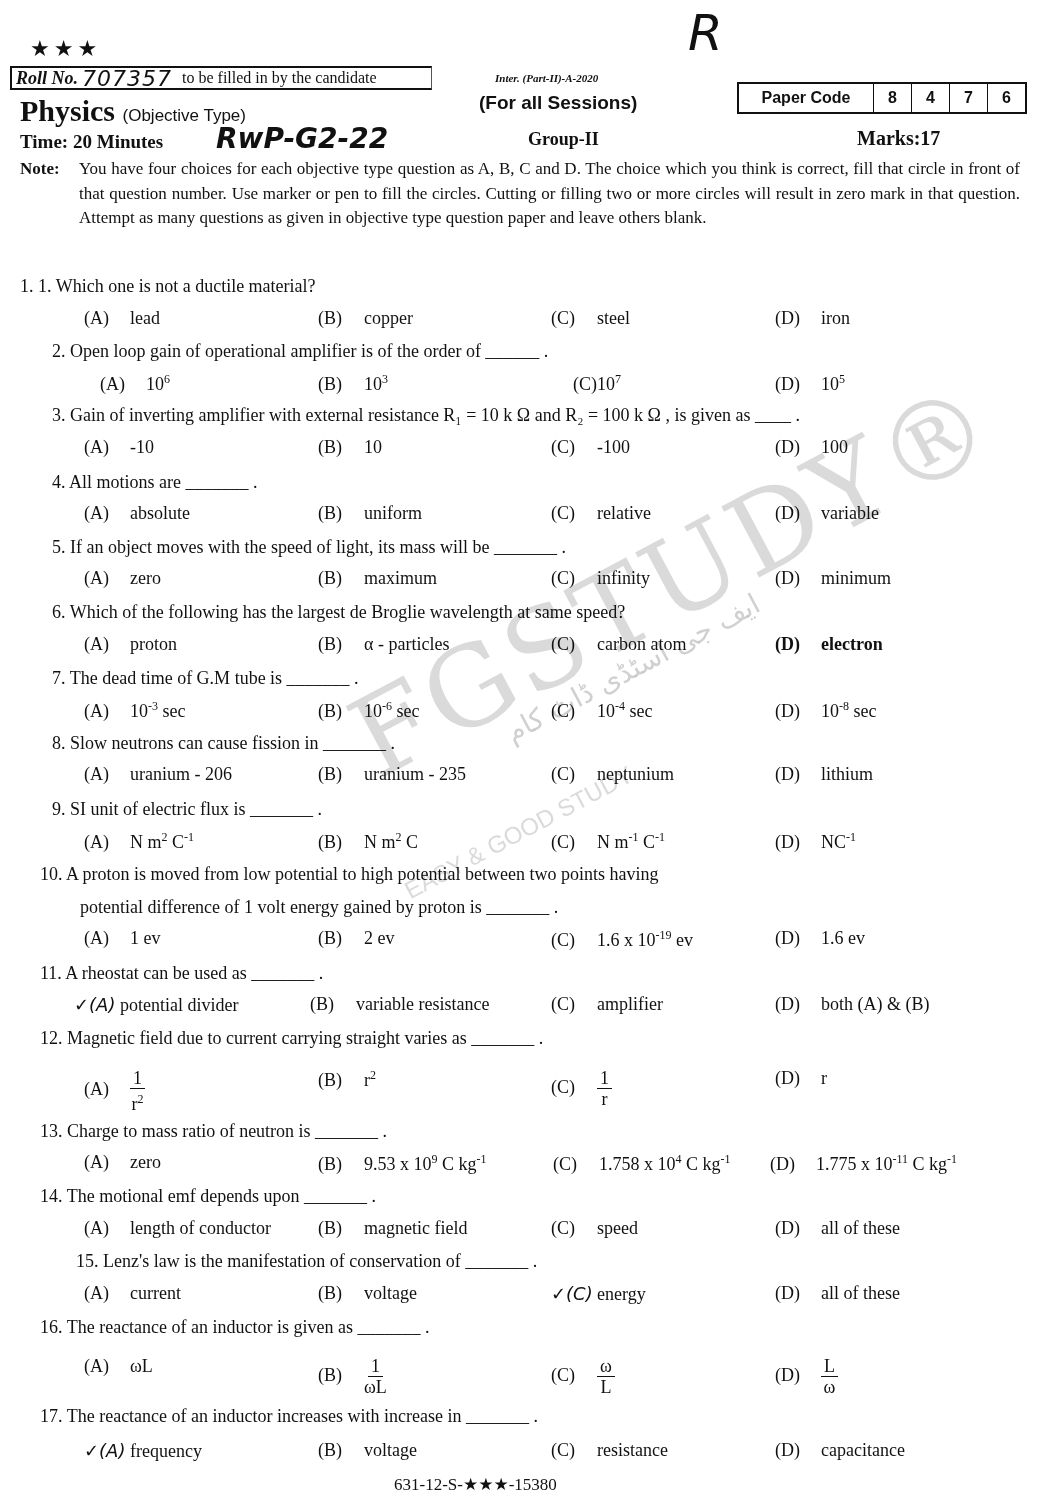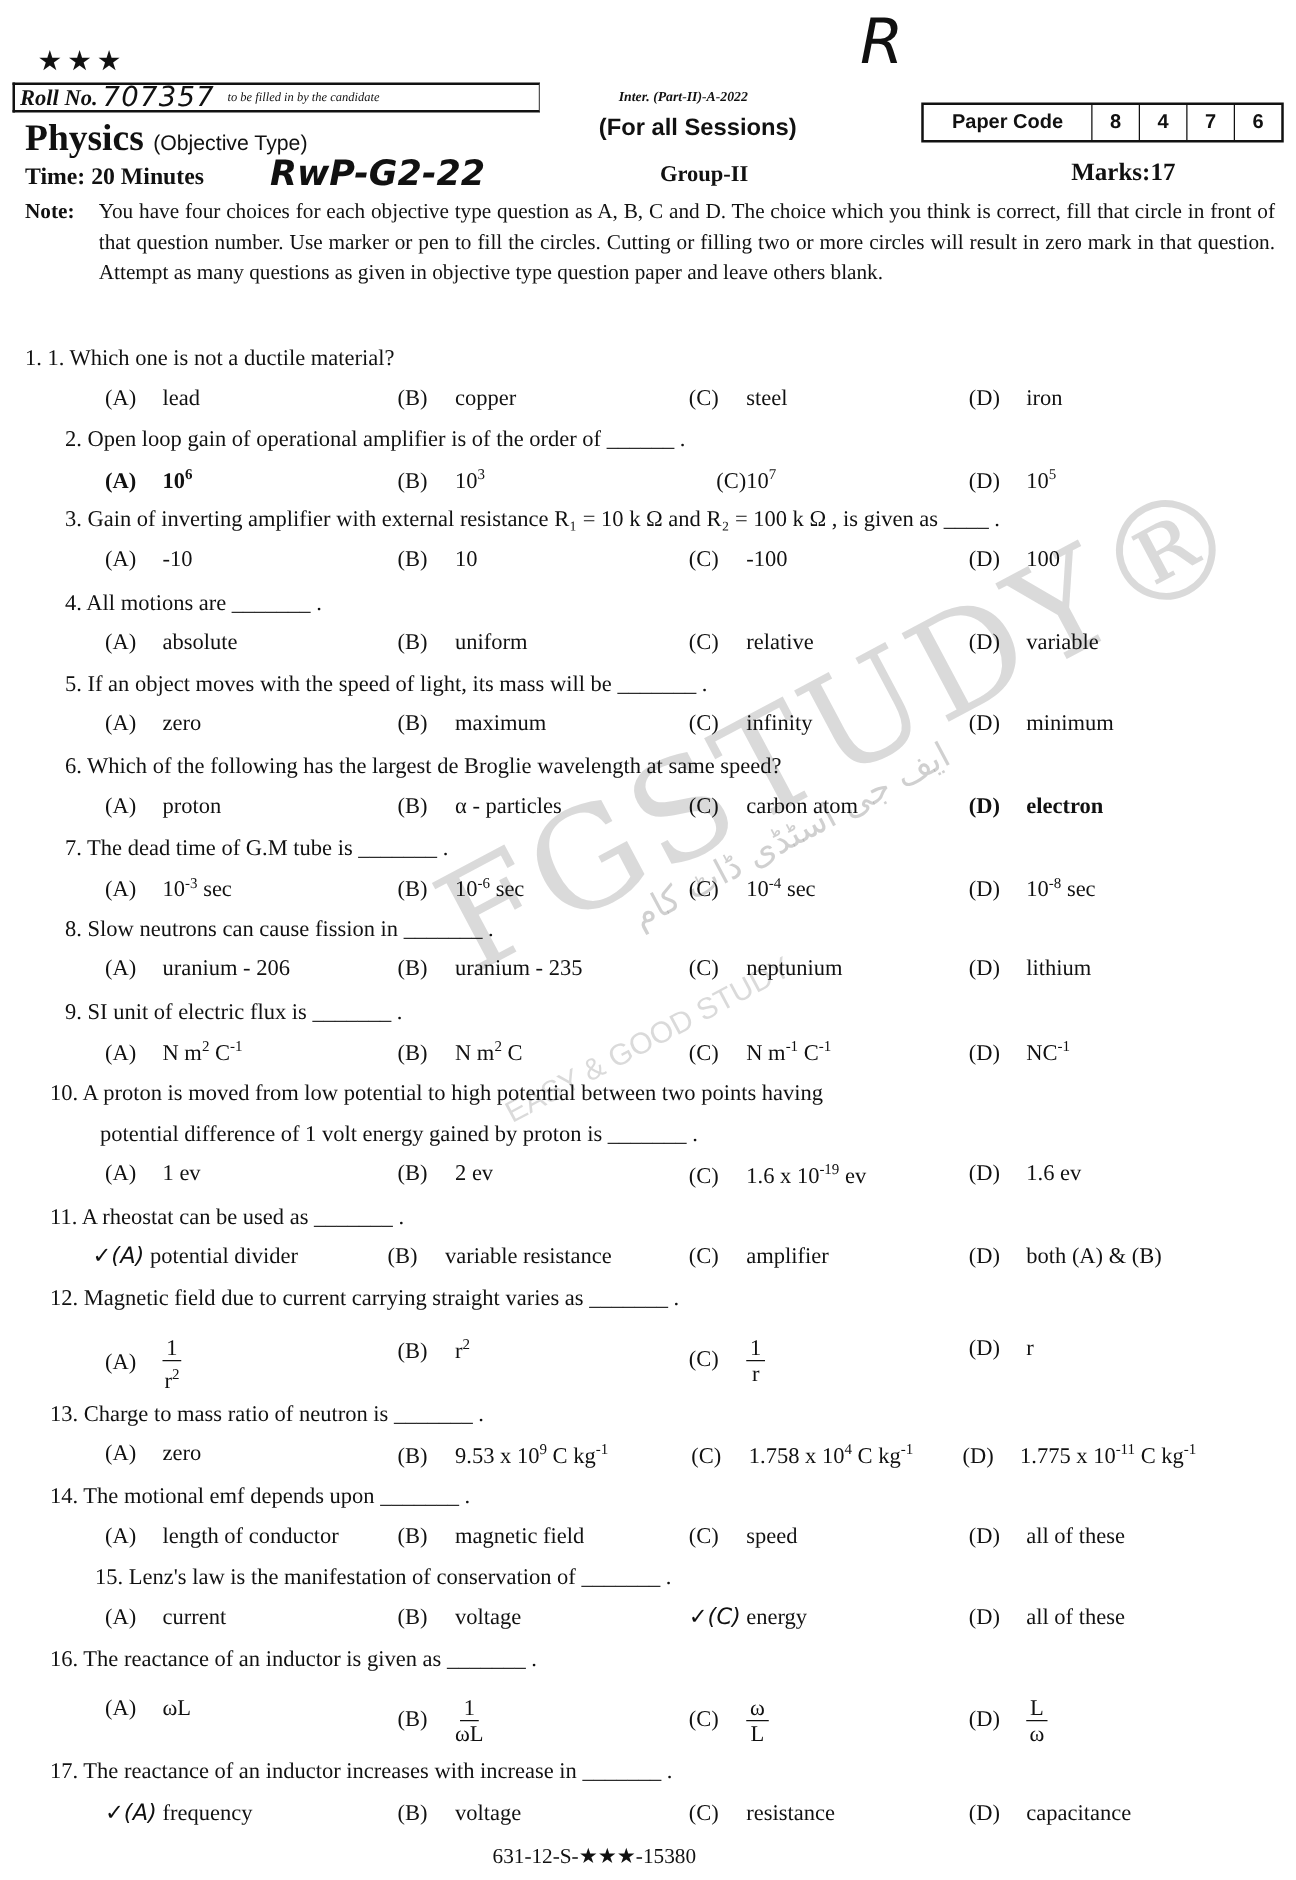--- a/index.html
+++ b/index.html
@@ -8,21 +8,21 @@
     font-family: "Liberation Serif", "DejaVu Serif", serif; color: #111;
   }
   .abs { position: absolute; }
   .stars-top { left: 30px; top: 36px; font-size: 22px; letter-spacing: 4px; }
   .rollbox {
     left: 10px; top: 66px; width: 422px; height: 24px; border: 2px solid #111;
     border-right: 1px solid #555; display: flex; align-items: center; padding-left: 4px; box-sizing: border-box;
   }
   .roll-label { font-weight: bold; font-style: italic; font-size: 18px; }
   .roll-value { font-family: "DejaVu Sans", sans-serif; font-size: 22px; font-style: italic; margin-left: 4px; letter-spacing: 1px; }
-  .roll-note { font-style: italic; font-size: 10px; margin-left: 10px; }
+  .roll-note { font-size: 16px; margin-left: 10px; }
   .subject { left: 20px; top: 94px; font-weight: bold; font-size: 30px; }
   .subject-type { font-size: 17px; font-weight: normal; font-family: "Liberation Sans", sans-serif; }
   .time { left: 20px; top: 131px; font-weight: bold; font-size: 19px; }
   .handwritten { left: 216px; top: 122px; font-family: "DejaVu Sans", sans-serif; font-weight: bold; font-style: italic; font-size: 28px; }
   .exam { left: 495px; top: 72px; font-style: italic; font-weight: bold; font-size: 11px; }
   .sessions { left: 479px; top: 92px; font-family: "Liberation Sans", sans-serif; font-weight: bold; font-size: 19px; }
   .group { left: 528px; top: 129px; font-weight: bold; font-size: 18px; }
   .marks { left: 857px; top: 127px; font-weight: bold; font-size: 20px; }
   .rmark { left: 688px; top: 4px; font-family: "DejaVu Sans", sans-serif; font-style: italic; font-size: 50px; font-weight: 200; }
   .codebox { left: 737px; top: 82px; height: 28px; display: flex; border: 2px solid #111; }
@@ -62,21 +62,21 @@
   <span class="roll-note">to be filled in by the candidate</span>
 </div>
 
 <div class="abs subject">
   <span>Physics</span>
   <span class="subject-type">(Objective Type)</span>
 </div>
 <div class="abs time">Time: 20 Minutes</div>
 <div class="abs handwritten">RwP-G2-22</div>
 
-<div class="abs exam">Inter. (Part-II)-A-2022</div>
+<div class="abs exam">Inter. (Part-II)-A-2020</div>
 <div class="abs sessions">(For all Sessions)</div>
 <div class="abs group">Group-II</div>
 <div class="abs marks">Marks:17</div>
 
 <div class="abs codebox">
   <div class="cell lbl">Paper Code</div>
   <div class="cell dg">8</div>
   <div class="cell dg">4</div>
   <div class="cell dg">7</div>
   <div class="cell dg">6</div>
@@ -87,21 +87,21 @@
   <div class="note-text">You have four choices for each objective type question as A, B, C and D. The choice which you think is correct, fill that circle in front of that question number. Use marker or pen to fill the circles. Cutting or filling two or more circles will result in zero mark in that question. Attempt as many questions as given in objective type question paper and leave others blank.</div>
 </div>
 
 <div id="questions">
     <div class="q" style="top: 276px; left: 20px;">1.  1. Which one is not a ductile material?</div>
     <div class="opt" style="top: 308px; left: 84px;"><span class="lab">(A)</span><span>lead</span></div>
     <div class="opt" style="top: 308px; left: 318px;"><span class="lab">(B)</span><span>copper</span></div>
     <div class="opt" style="top: 308px; left: 551px;"><span class="lab">(C)</span><span>steel</span></div>
     <div class="opt" style="top: 308px; left: 775px;"><span class="lab">(D)</span><span>iron</span></div>
     <div class="q" style="top: 341px; left: 52px;">2. Open loop gain of operational amplifier is of the order of ______ .</div>
-    <div class="opt" style="top: 372px; left: 84px; font-weight: bold;"><span class="lab">(A)</span><span>10<sup>6</sup></span></div>
+    <div class="opt" style="top: 372px; left: 100px;"><span class="lab">(A)</span><span>10<sup>6</sup></span></div>
     <div class="opt" style="top: 372px; left: 318px;"><span class="lab">(B)</span><span>10<sup>3</sup></span></div>
     <div class="opt" style="top: 372px; left: 551px; text-align: right;"><span class="lab">(C)</span><span>10<sup>7</sup></span></div>
     <div class="opt" style="top: 372px; left: 775px;"><span class="lab">(D)</span><span>10<sup>5</sup></span></div>
     <div class="q" style="top: 405px; left: 52px;">3. Gain of inverting amplifier with external resistance R₁ = 10 k Ω  and  R₂ = 100 k Ω , is given as ____ .</div>
     <div class="opt" style="top: 437px; left: 84px;"><span class="lab">(A)</span><span>-10</span></div>
     <div class="opt" style="top: 437px; left: 318px;"><span class="lab">(B)</span><span>10</span></div>
     <div class="opt" style="top: 437px; left: 551px;"><span class="lab">(C)</span><span>-100</span></div>
     <div class="opt" style="top: 437px; left: 775px;"><span class="lab">(D)</span><span>100</span></div>
     <div class="q" style="top: 472px; left: 52px;">4. All motions are _______ .</div>
     <div class="opt" style="top: 503px; left: 84px;"><span class="lab">(A)</span><span>absolute</span></div>

